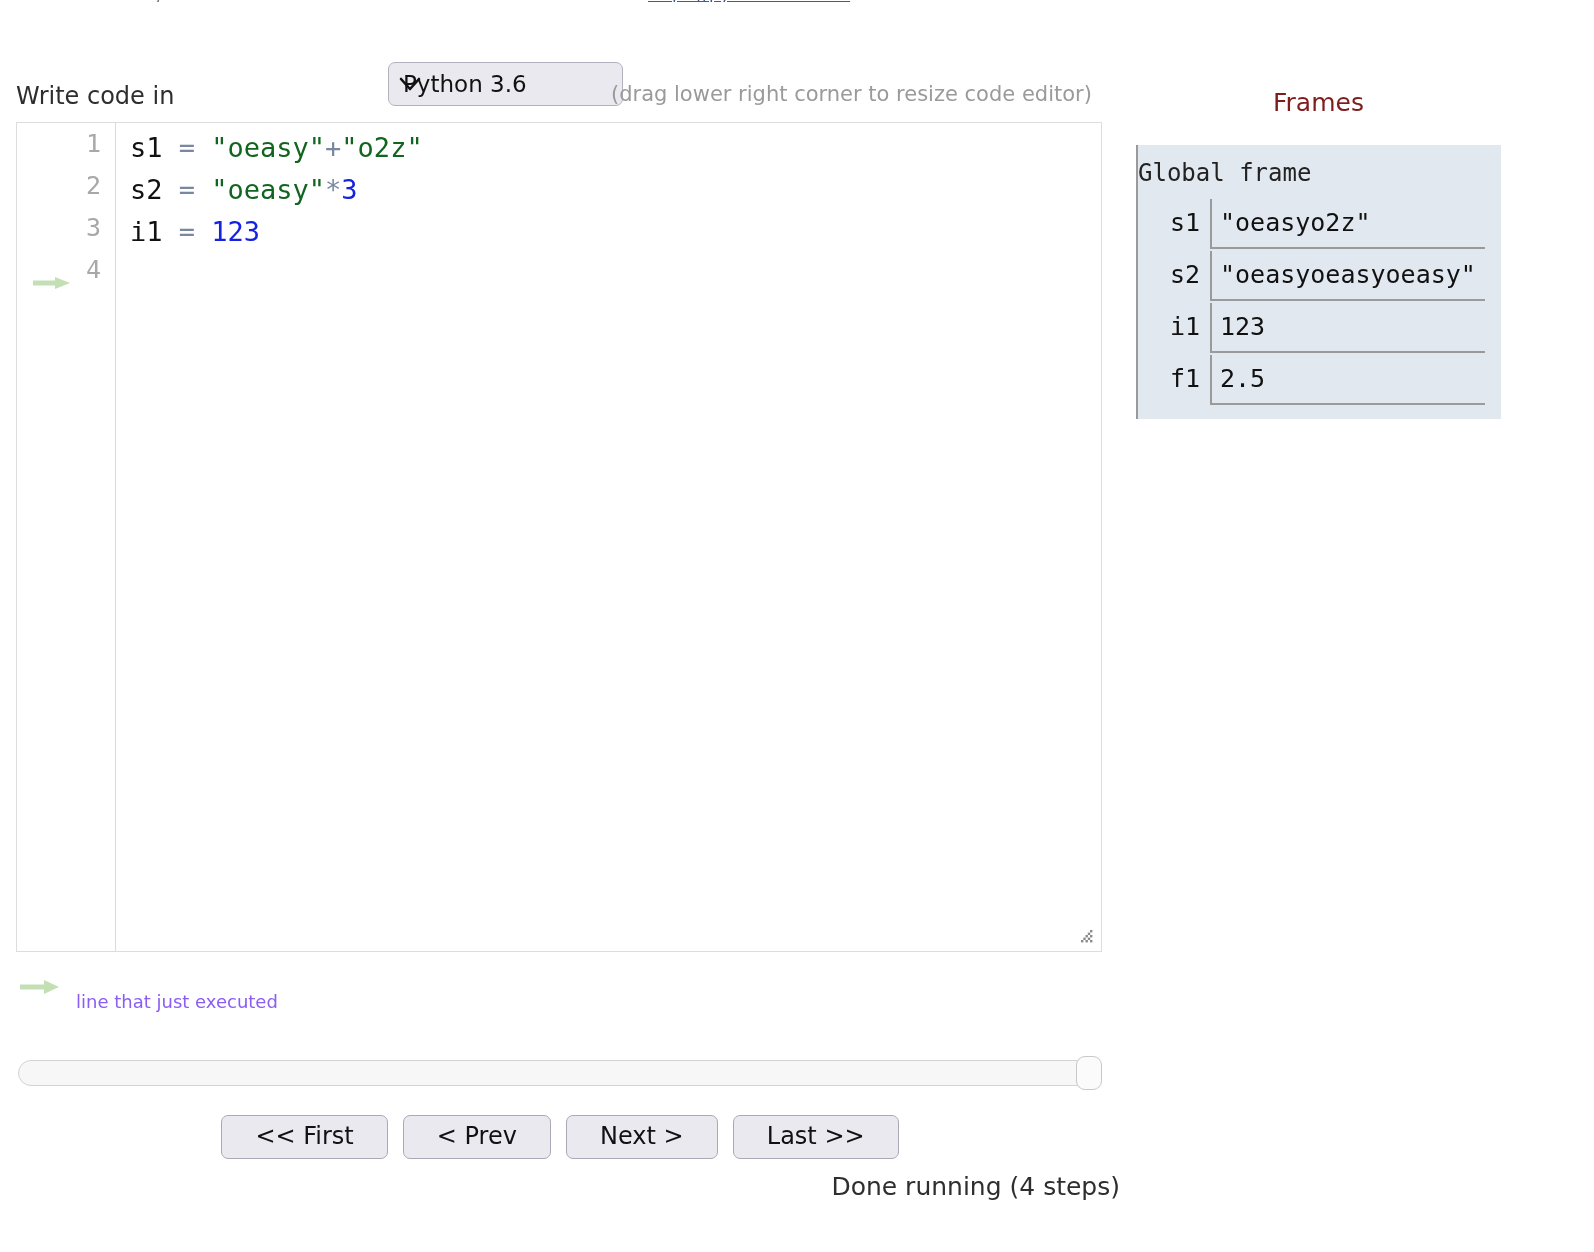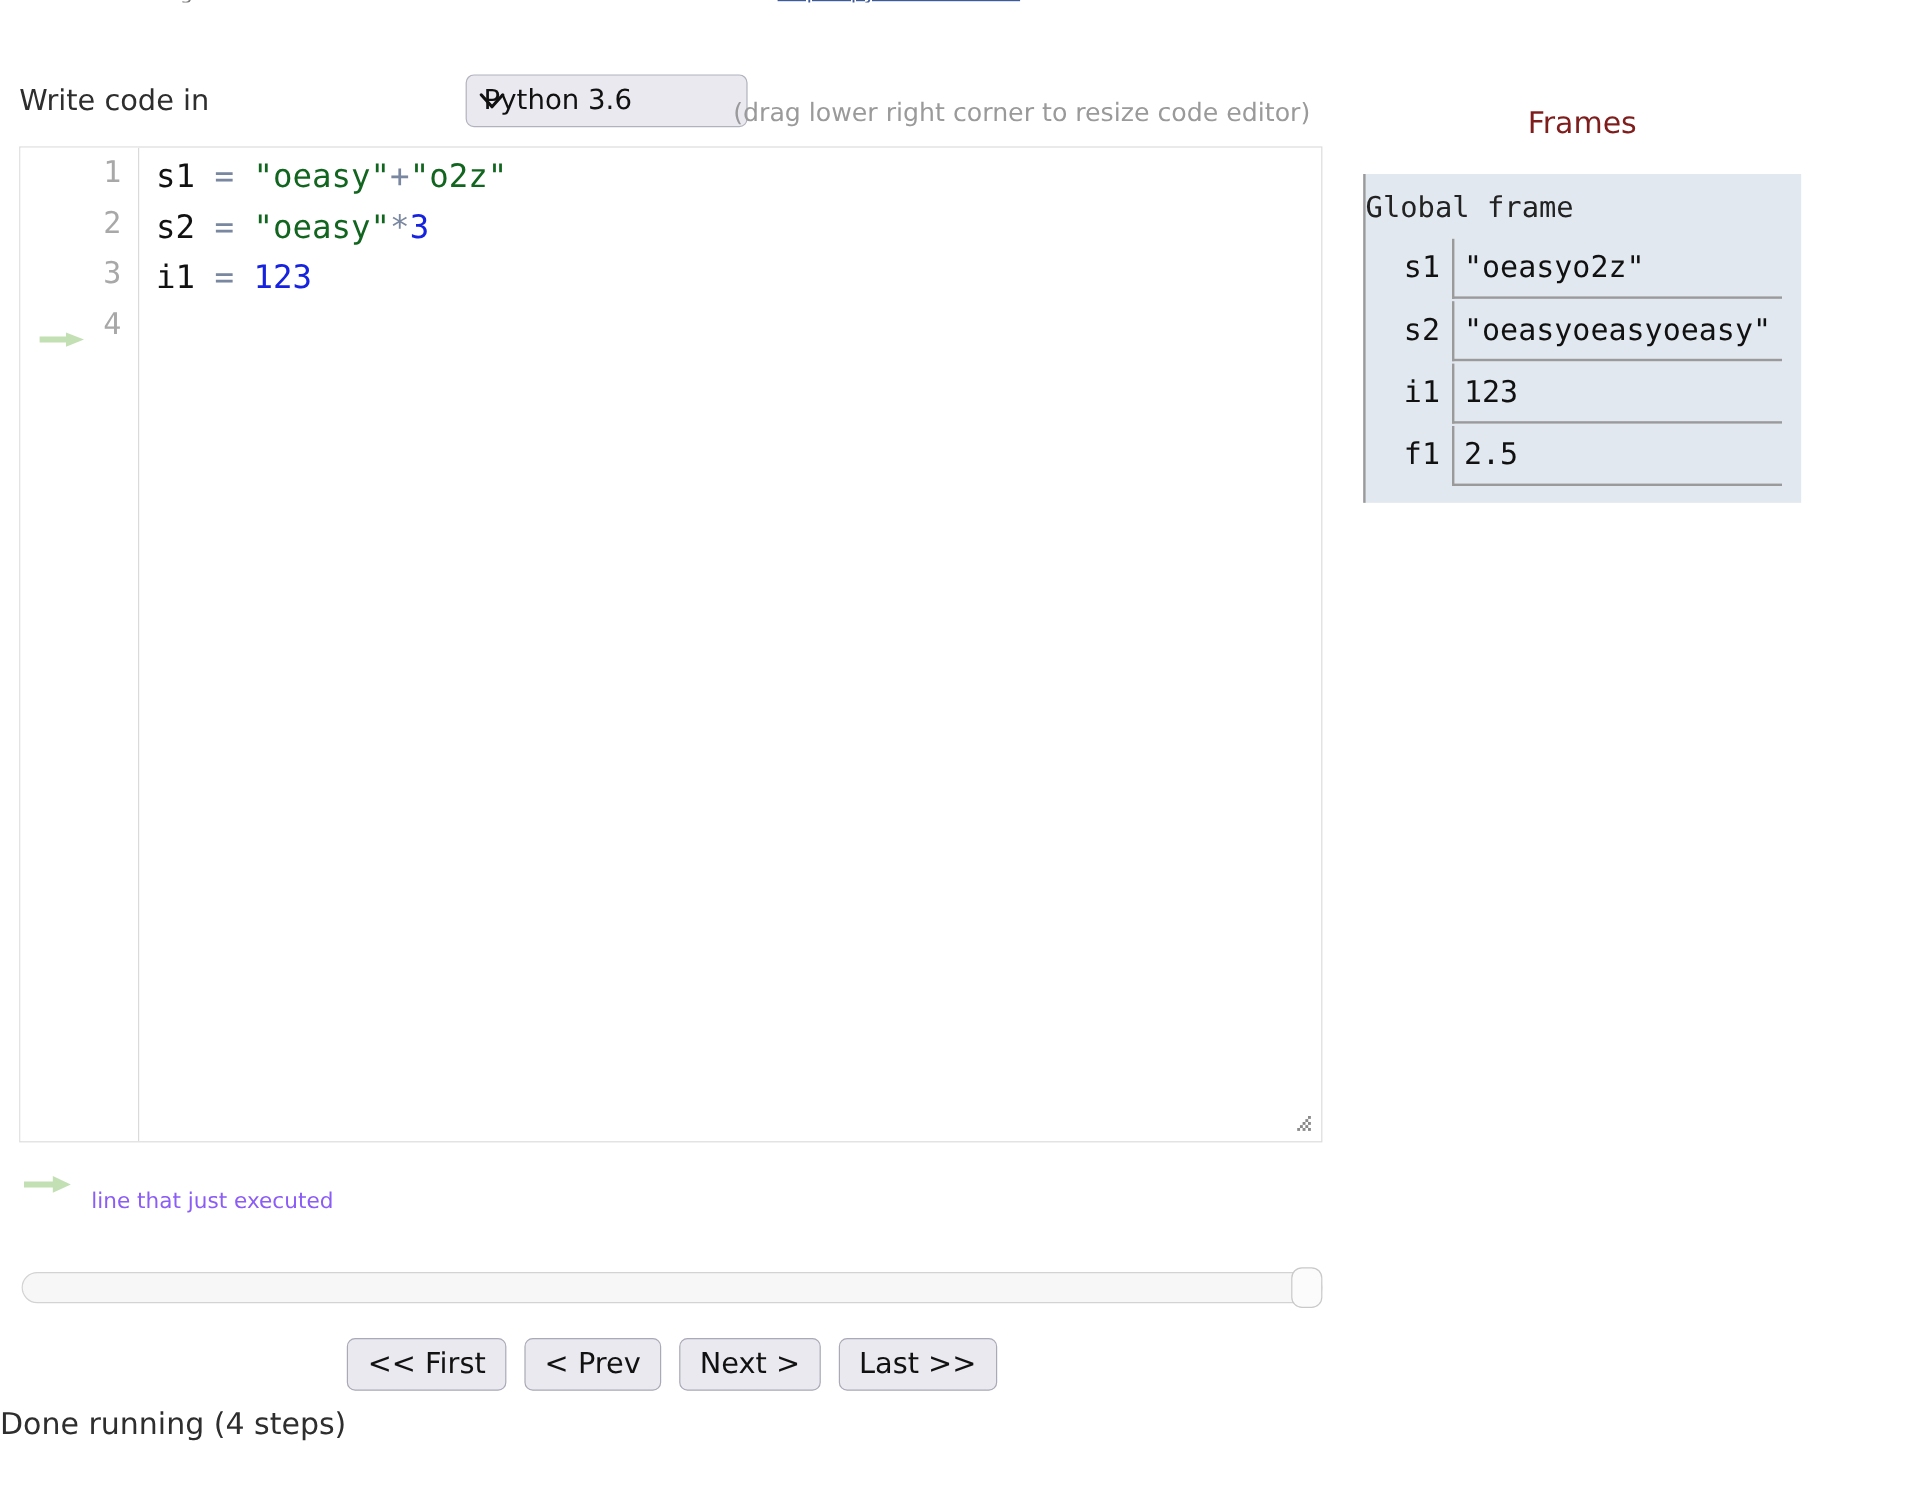--- a/index.html
+++ b/index.html
@@ -45,21 +45,21 @@
   #header-row {
     position: absolute;
     left: 16px;
     top: 62px;
     width: 1120px;
     height: 50px;
   }
   #write-code-label {
     position: absolute;
     left: 0;
-    top: 8px;
+    top: 20px;
     font-size: 24px;
     color: #2e2e2e;
   }
   #lang-select {
     position: absolute;
     left: 186px;
     top: 0;
     width: 235px;
     height: 44px;
     box-sizing: border-box;
@@ -295,31 +295,31 @@
     text-align: center;
   }
   .nav-btn {
     display: inline-block;
     background: #e9e9ef;
     border: 1px solid #a9a9b8;
     border-radius: 7px;
     font-family: "DejaVu Sans", sans-serif;
     font-size: 24px;
     color: #111;
-    padding: 7px 16px;
+    padding: 7px 33px;
     margin: 0 5px;
     cursor: pointer;
     line-height: 1.15;
   }
   #status-text {
     position: absolute;
     left: 0;
     top: 1172px;
     width: 1120px;
-    text-align: left;
+    text-align: right;
     font-size: 25px;
     color: #2e2e2e;
   }
 </style>
 </head>
 <body>
 
 <div id="top-clip-row">
   <span class="clip-left">g</span>
   <span class="clip-link">https://pythontutor.com</span>

